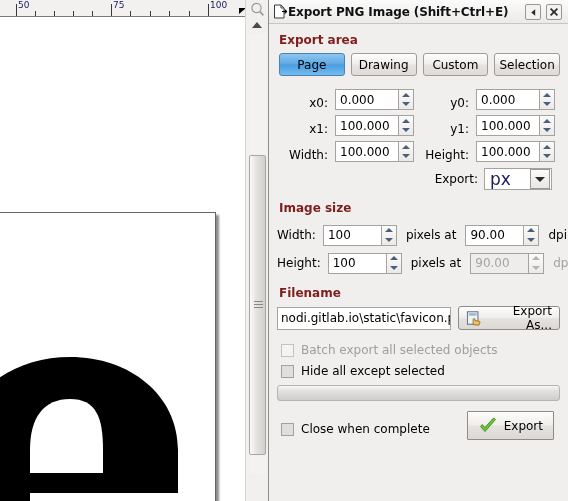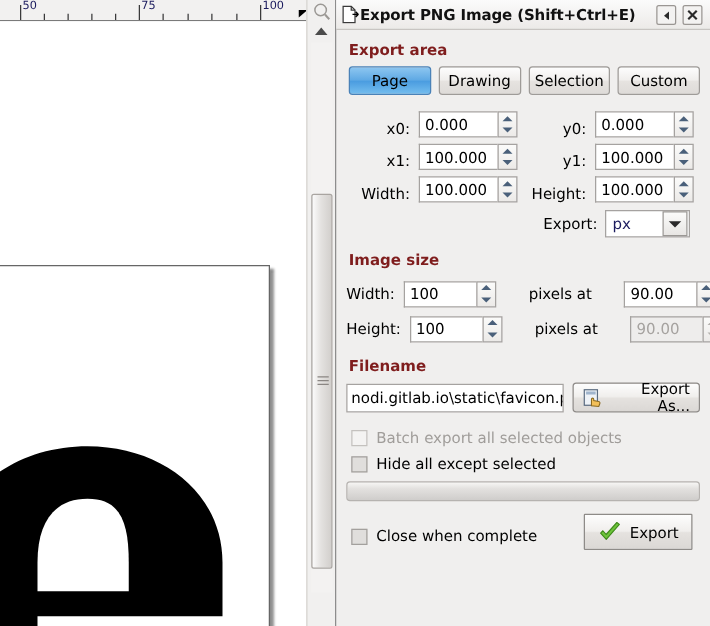--- a/index.html
+++ b/index.html
@@ -165,33 +165,33 @@
   .spin.disabled .sp-up { border-bottom-color: #b4b1ae; }
   .spin.disabled .sp-dn { border-top-color: #b4b1ae; }
 
   
   #units-row { display: flex; align-items: center; justify-content: flex-end; height: 26px; padding-right: 8px; }
   #units-label { font-size: 12px; margin-right: 6px; }
   #units-combo {
     width: 68px; height: 22px; display: flex; align-items: center;
     border: 1px solid #a5a2a0; background: #ffffff;
   }
-  #units-value { flex: 1; padding-left: 5px; font-size: 12px; color: #1b1b5e; }
+  #units-value { flex: 1; padding-left: 5px; font-size: 17px; color: #1b1b5e; }
   #units-arrowbox {
     width: 20px; height: 20px; margin-right: 1px;
     border: 1px solid #9a9794;
     background: linear-gradient(to bottom, #fbfbfa 0%, #e8e6e4 100%);
     display: flex; align-items: center; justify-content: center;
   }
   .arrow-dn { width: 0; height: 0; border-left: 5px solid transparent; border-right: 5px solid transparent; border-top: 5px solid #2a2a2a; }
 
   
   .isz-row { display: flex; align-items: center; height: 28px; }
   .isz-label { width: 62px; padding-right: 7px; text-align: right; font-size: 12px; }
-  .isz-mid { font-size: 12px; margin: 0 26px; white-space: nowrap; }
+  .isz-mid { font-size: 12px; margin: 0 9px; white-space: nowrap; }
   .isz-unit { font-size: 12px; margin-left: 9px; }
   .isz-unit.dim { color: #a6a3a0; }
   .spin.w80 .spin-entry { width: 58px; }
 
   
   #filename-row { display: flex; align-items: center; gap: 7px; margin-top: 2px; }
   #filename-entry {
     width: 181px; height: 23px;
     border: 1px solid #a5a2a0; background: #ffffff;
     font-size: 12px; color: #000;
@@ -308,24 +308,24 @@
       <div class="section-title">Export area</div>
 
       <div id="area-buttons">
         <div class="area-btn active">
             <span class="u">Page</span>
           </div>
         <div class="area-btn">
             <span class="u">Drawing</span>
           </div>
         <div class="area-btn">
+            <span class="u">Custom</span>
+          </div>
+        <div class="area-btn">
             <span class="u">Selection</span>
-          </div>
-        <div class="area-btn">
-            <span class="u">Custom</span>
           </div>
       </div>
 
       <div id="coords">
         <div class="coord-row">
           <div class="clabel a">x0:</div>
           <div class="spin">
             <div class="spin-entry">0.000</div>
             <div class="spin-btns">
                 <div class="sp-up"></div>

